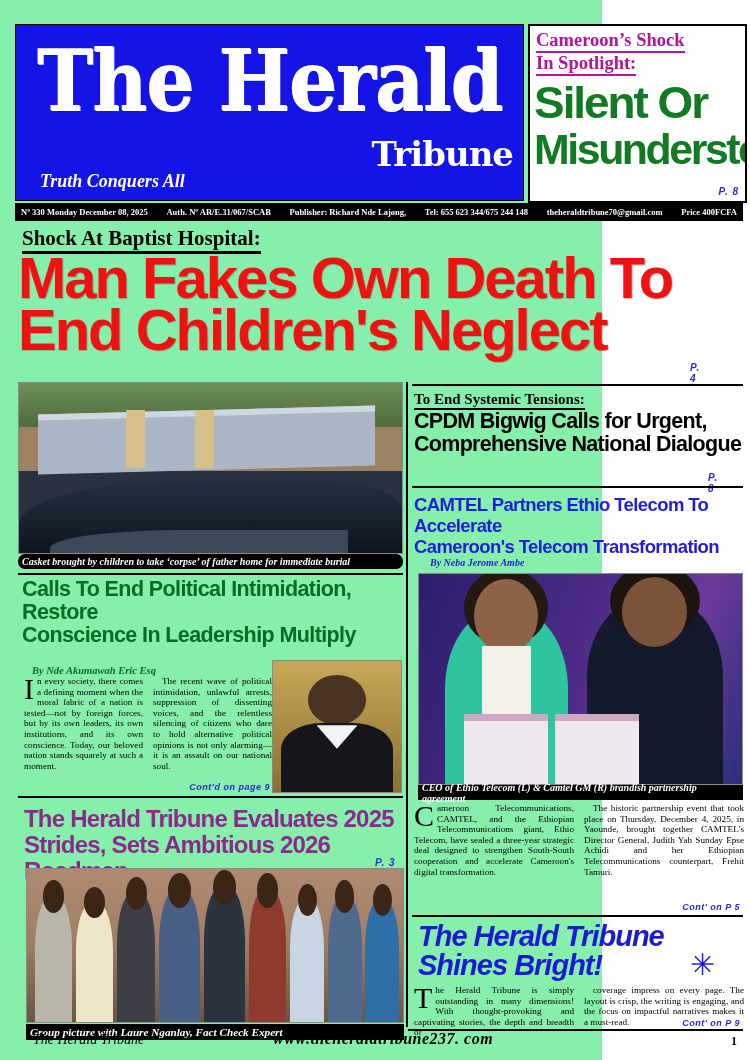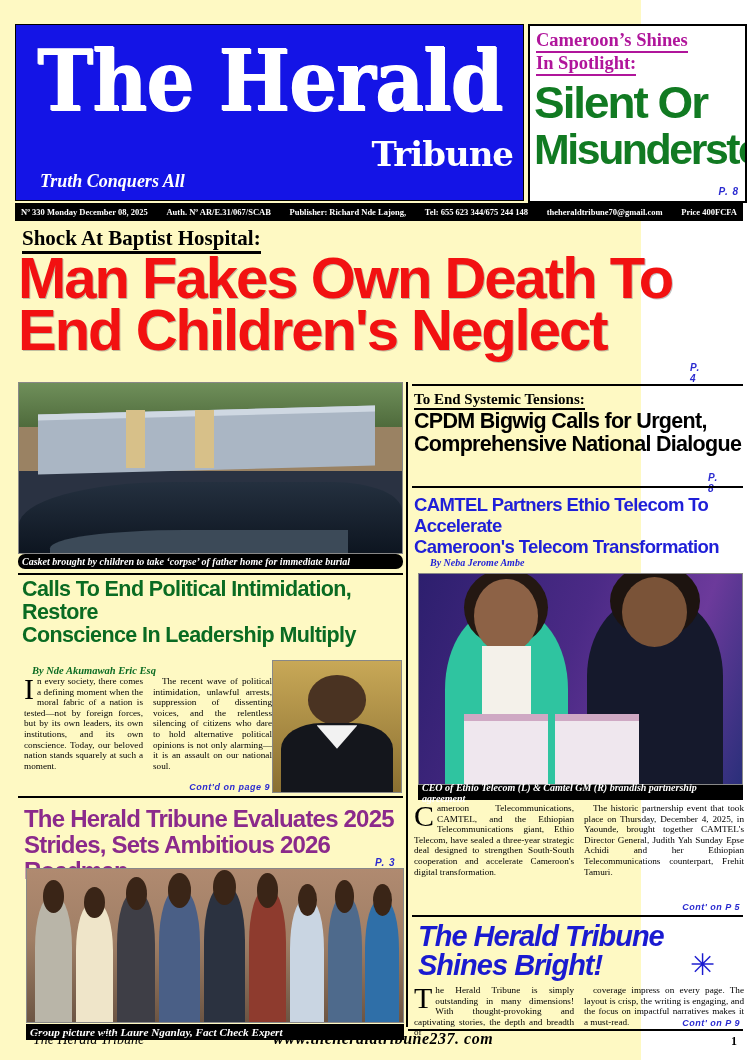--- a/index.html
+++ b/index.html
@@ -1,17 +1,17 @@
 <!DOCTYPE html>
 <html><head>
 <meta charset="utf-8">
 <style>
   html,body{margin:0;padding:0;background:#ffffff;}
   body{width:750px;height:1060px;overflow:hidden;font-family:"Liberation Serif",serif;color:#000;}
-  .page{position:relative;width:602px;height:1060px;background:#fef9c3;padding-left:39px;}
+  .page{position:relative;width:602px;height:1060px;background:#86efac;}
 
   
   .masthead{position:absolute;left:15px;top:24px;width:507px;height:175px;background:#1414e6;border:1px solid #000;overflow:hidden;}
   .mast-title{position:absolute;left:0;top:-2px;width:507px;text-align:center;
      font-family:"DejaVu Serif",serif;font-weight:bold;font-size:84px;line-height:115px;color:#fff;
      letter-spacing:-1px;font-stretch:condensed;text-shadow:1px 1px 0 #fff;}
   .mast-sub{position:absolute;right:10px;top:112px;font-family:"DejaVu Serif",serif;font-weight:bold;
      font-size:34px;color:#fff;line-height:34px;letter-spacing:-1px;}
   .mast-motto{position:absolute;left:24px;bottom:8px;font-family:"Liberation Serif",serif;font-style:italic;
      font-weight:bold;font-size:18px;color:#fff;}
@@ -123,21 +123,21 @@
 <div class="page">
 
   <div class="masthead">
     <div class="mast-title">The Herald</div>
     <div class="mast-sub">Tribune</div>
     <div class="mast-motto">Truth Conquers All</div>
   </div>
 
   <div class="spotlight">
     <div class="sp-kicker">
-      <span>Cameroon’s Shines</span><br>
+      <span>Cameroon’s Shock</span><br>
       <span>In Spotlight:</span>
     </div>
     <div class="sp-main">
       <span>Silent Or</span>
       <span class="l2">Misunderstood?</span>
     </div>
     <div class="sp-page">P. 8</div>
   </div>
 
   <div class="infobar">

